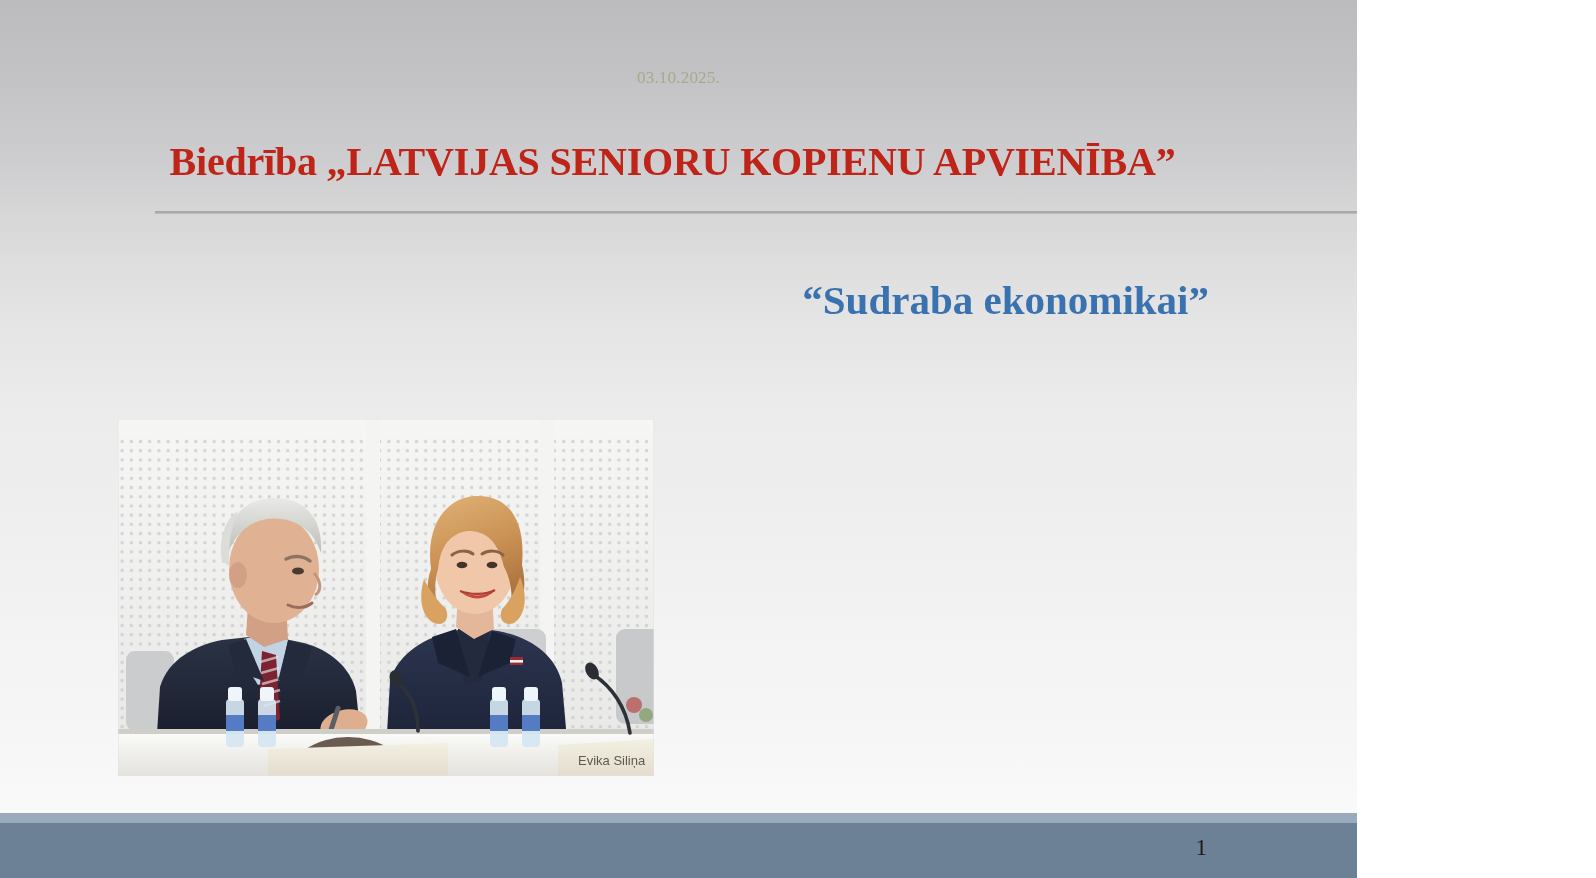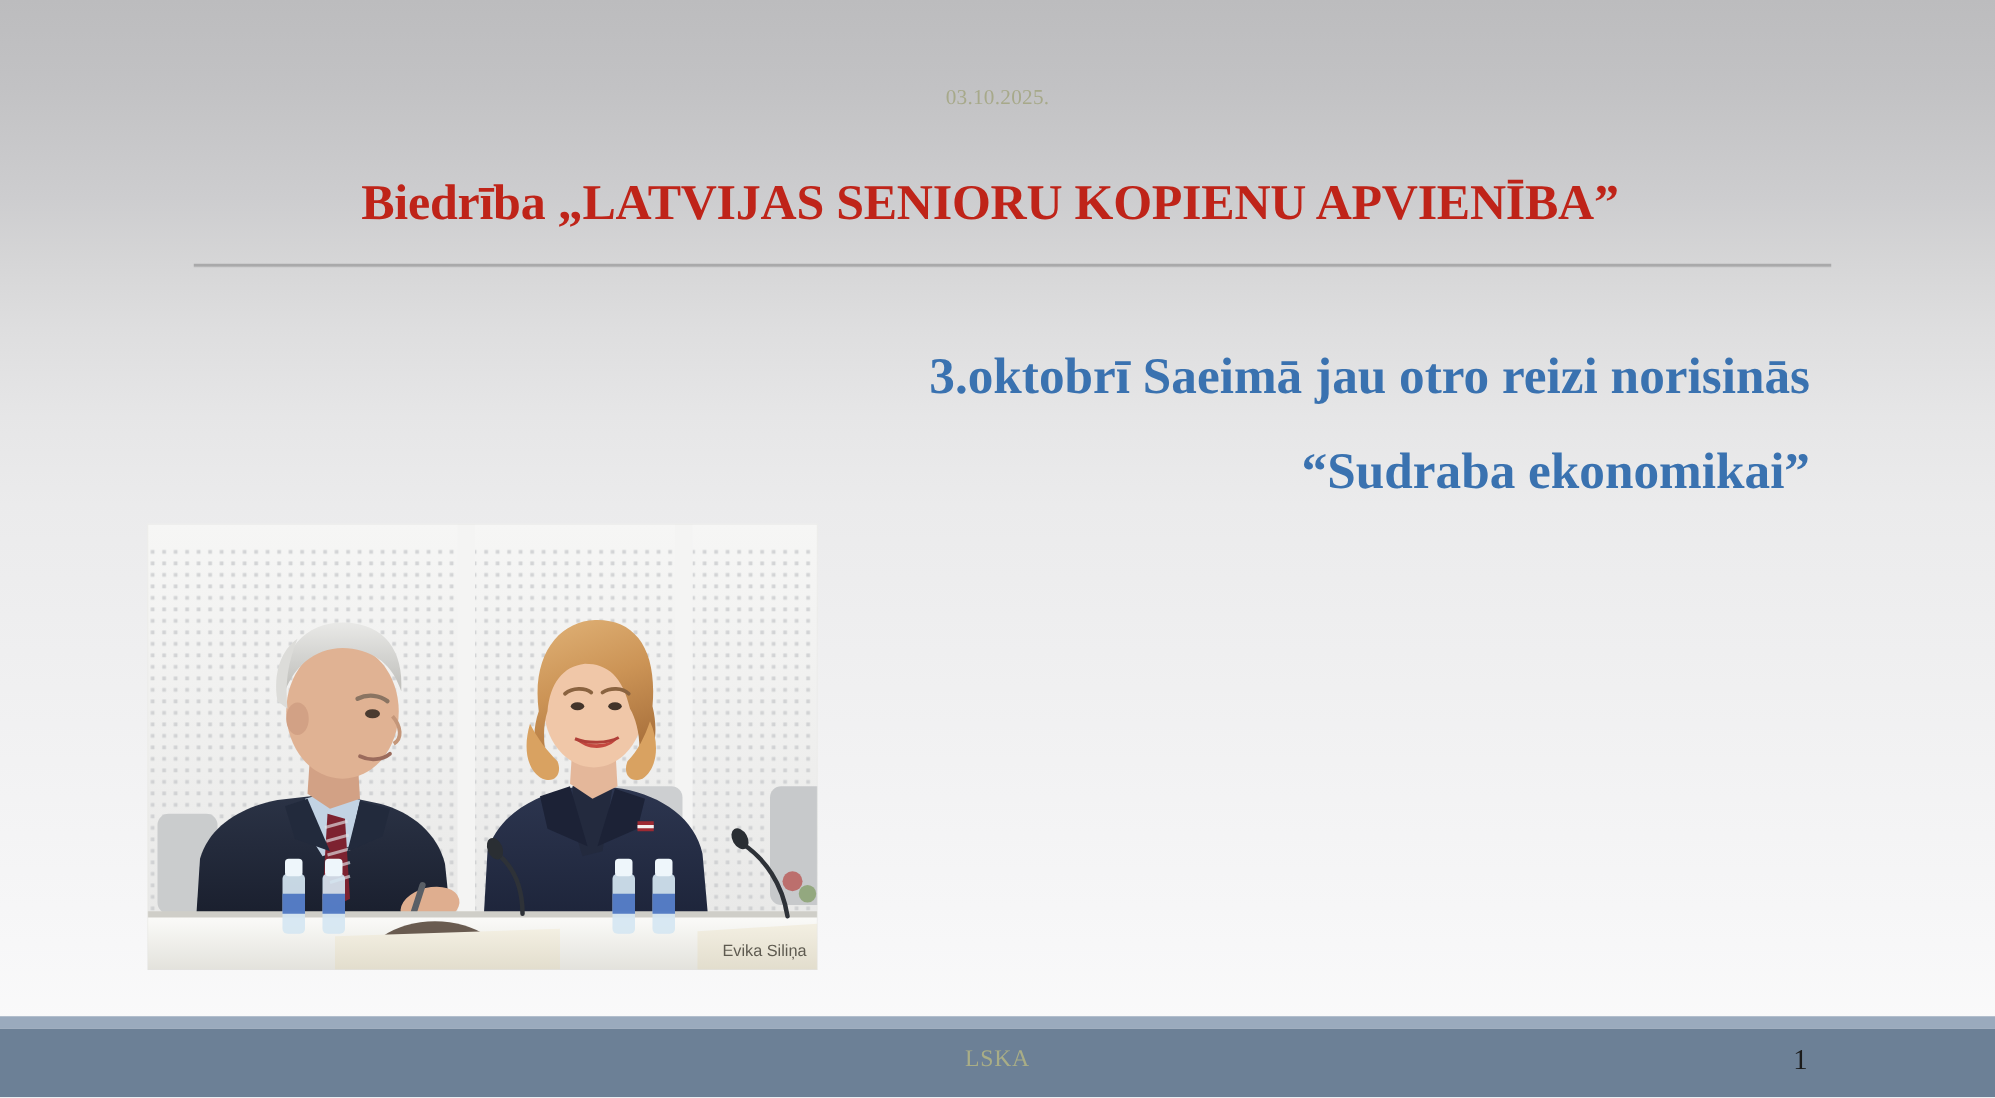--- a/index.html
+++ b/index.html
@@ -6,21 +6,21 @@
     margin: 0;
     padding: 0;
     background: #ffffff;
   }
   body {
     font-family: "Liberation Serif", "DejaVu Serif", serif;
   }
 
   #slide {
     position: relative;
-    width: 1596px;
+    width: 1357px;
     height: 878px;
     overflow: hidden;
     background: linear-gradient(to bottom,
         #bcbcbe 0%,
         #c2c2c4 8%,
         #cdcdcf 18%,
         #d6d6d7 24%,
         #dededf 30%,
         #e6e6e7 38%,
         #ebebec 46%,
@@ -141,21 +141,20 @@
 <div id="slide">
 
   <div id="date-label">03.10.2025.</div>
 
   <div id="title-block">
     <div id="main-title">Biedrība „LATVIJAS SENIORU KOPIENU APVIENĪBA”</div>
     <div id="title-rule"></div>
   </div>
 
   <div id="body-text">
-    <span class="line">3.oktobrī Saeimā jau otro reizi norisinās</span>
     <span class="line">“Sudraba ekonomikai”</span>
   </div>
 
   <div id="photo">
     <svg viewBox="0 0 536 357" preserveAspectRatio="none">
       <defs>
         <pattern id="perf" width="9.2" height="9.2" patternUnits="userSpaceOnUse">
           <rect width="9.2" height="9.2" fill="none"></rect>
           <rect x="2.6" y="2.6" width="3.0" height="3.0" fill="#c9cbcd" opacity="0.78"></rect>
         </pattern>
@@ -306,17 +305,16 @@
       <g>
         <path d="M150 330 L330 324 L330 357 L150 357 Z" fill="url(#plateg)"></path>
       </g>
 
       <rect x="0" y="0" width="536" height="357" fill="none" stroke="#e2e2e0" stroke-width="1"></rect>
     </svg>
   </div>
 
   <div id="footer-strip-light"></div>
   <div id="footer-bar">
-    <div id="footer-label">LSKA</div>
     <div id="slide-number">1</div>
   </div>
 
 </div>
 
 </body></html>

